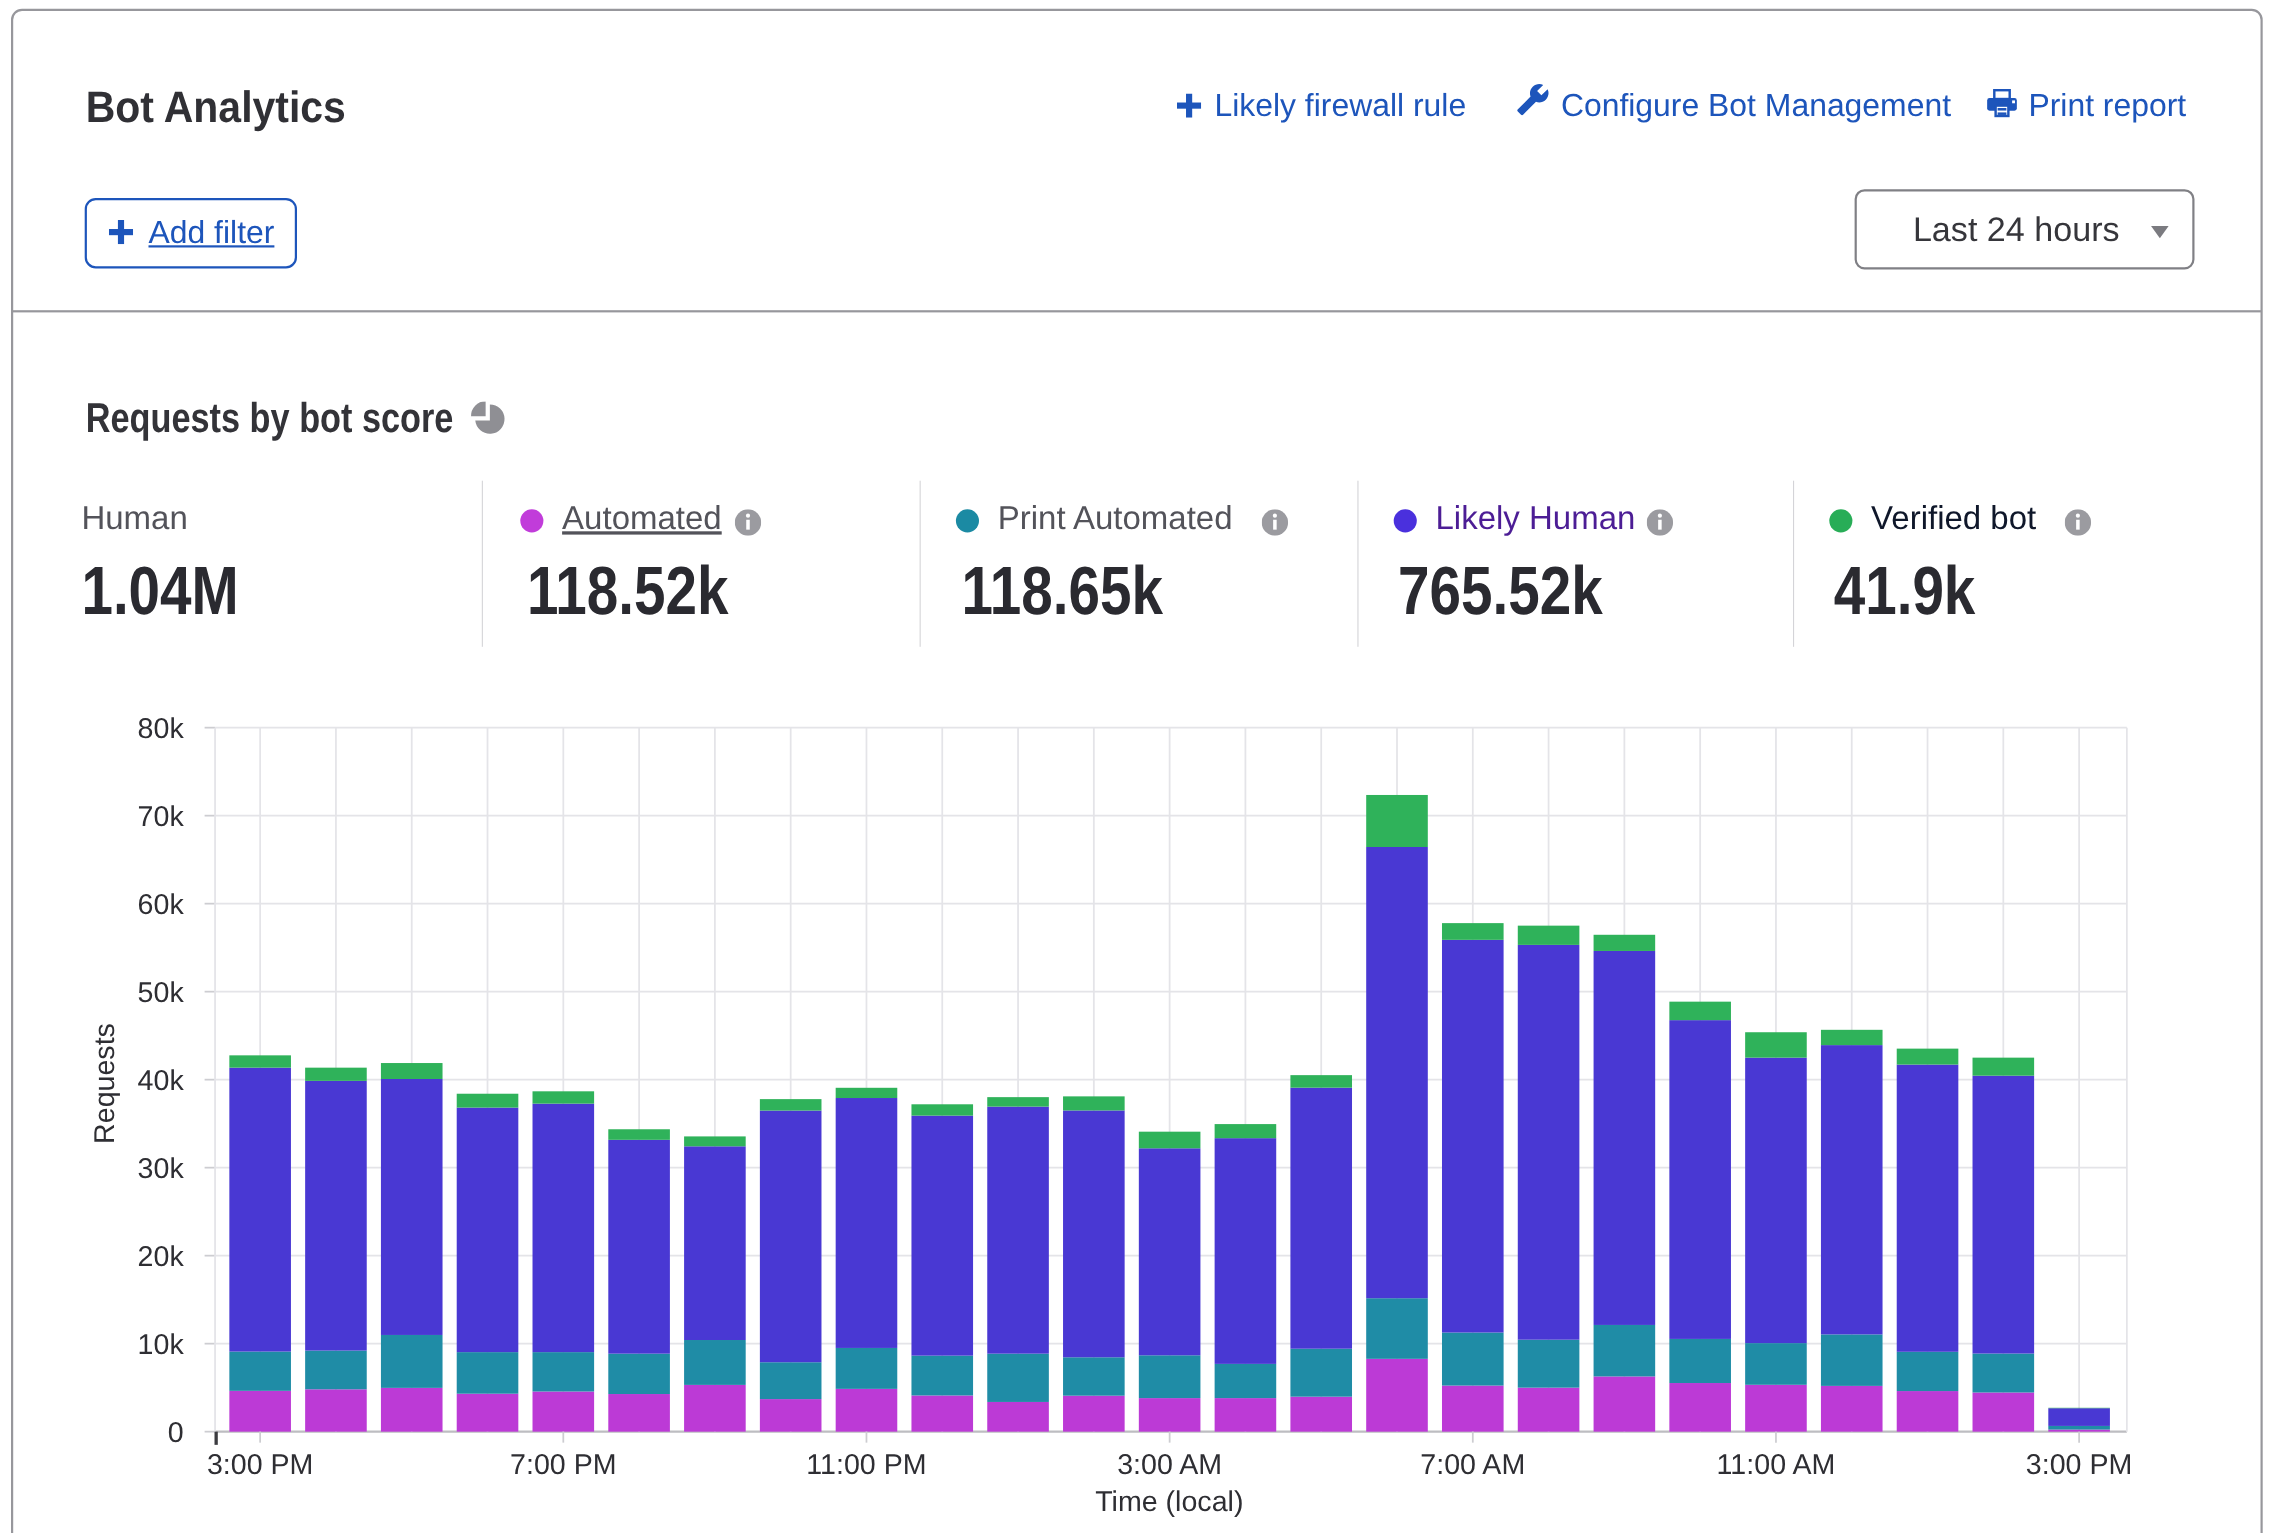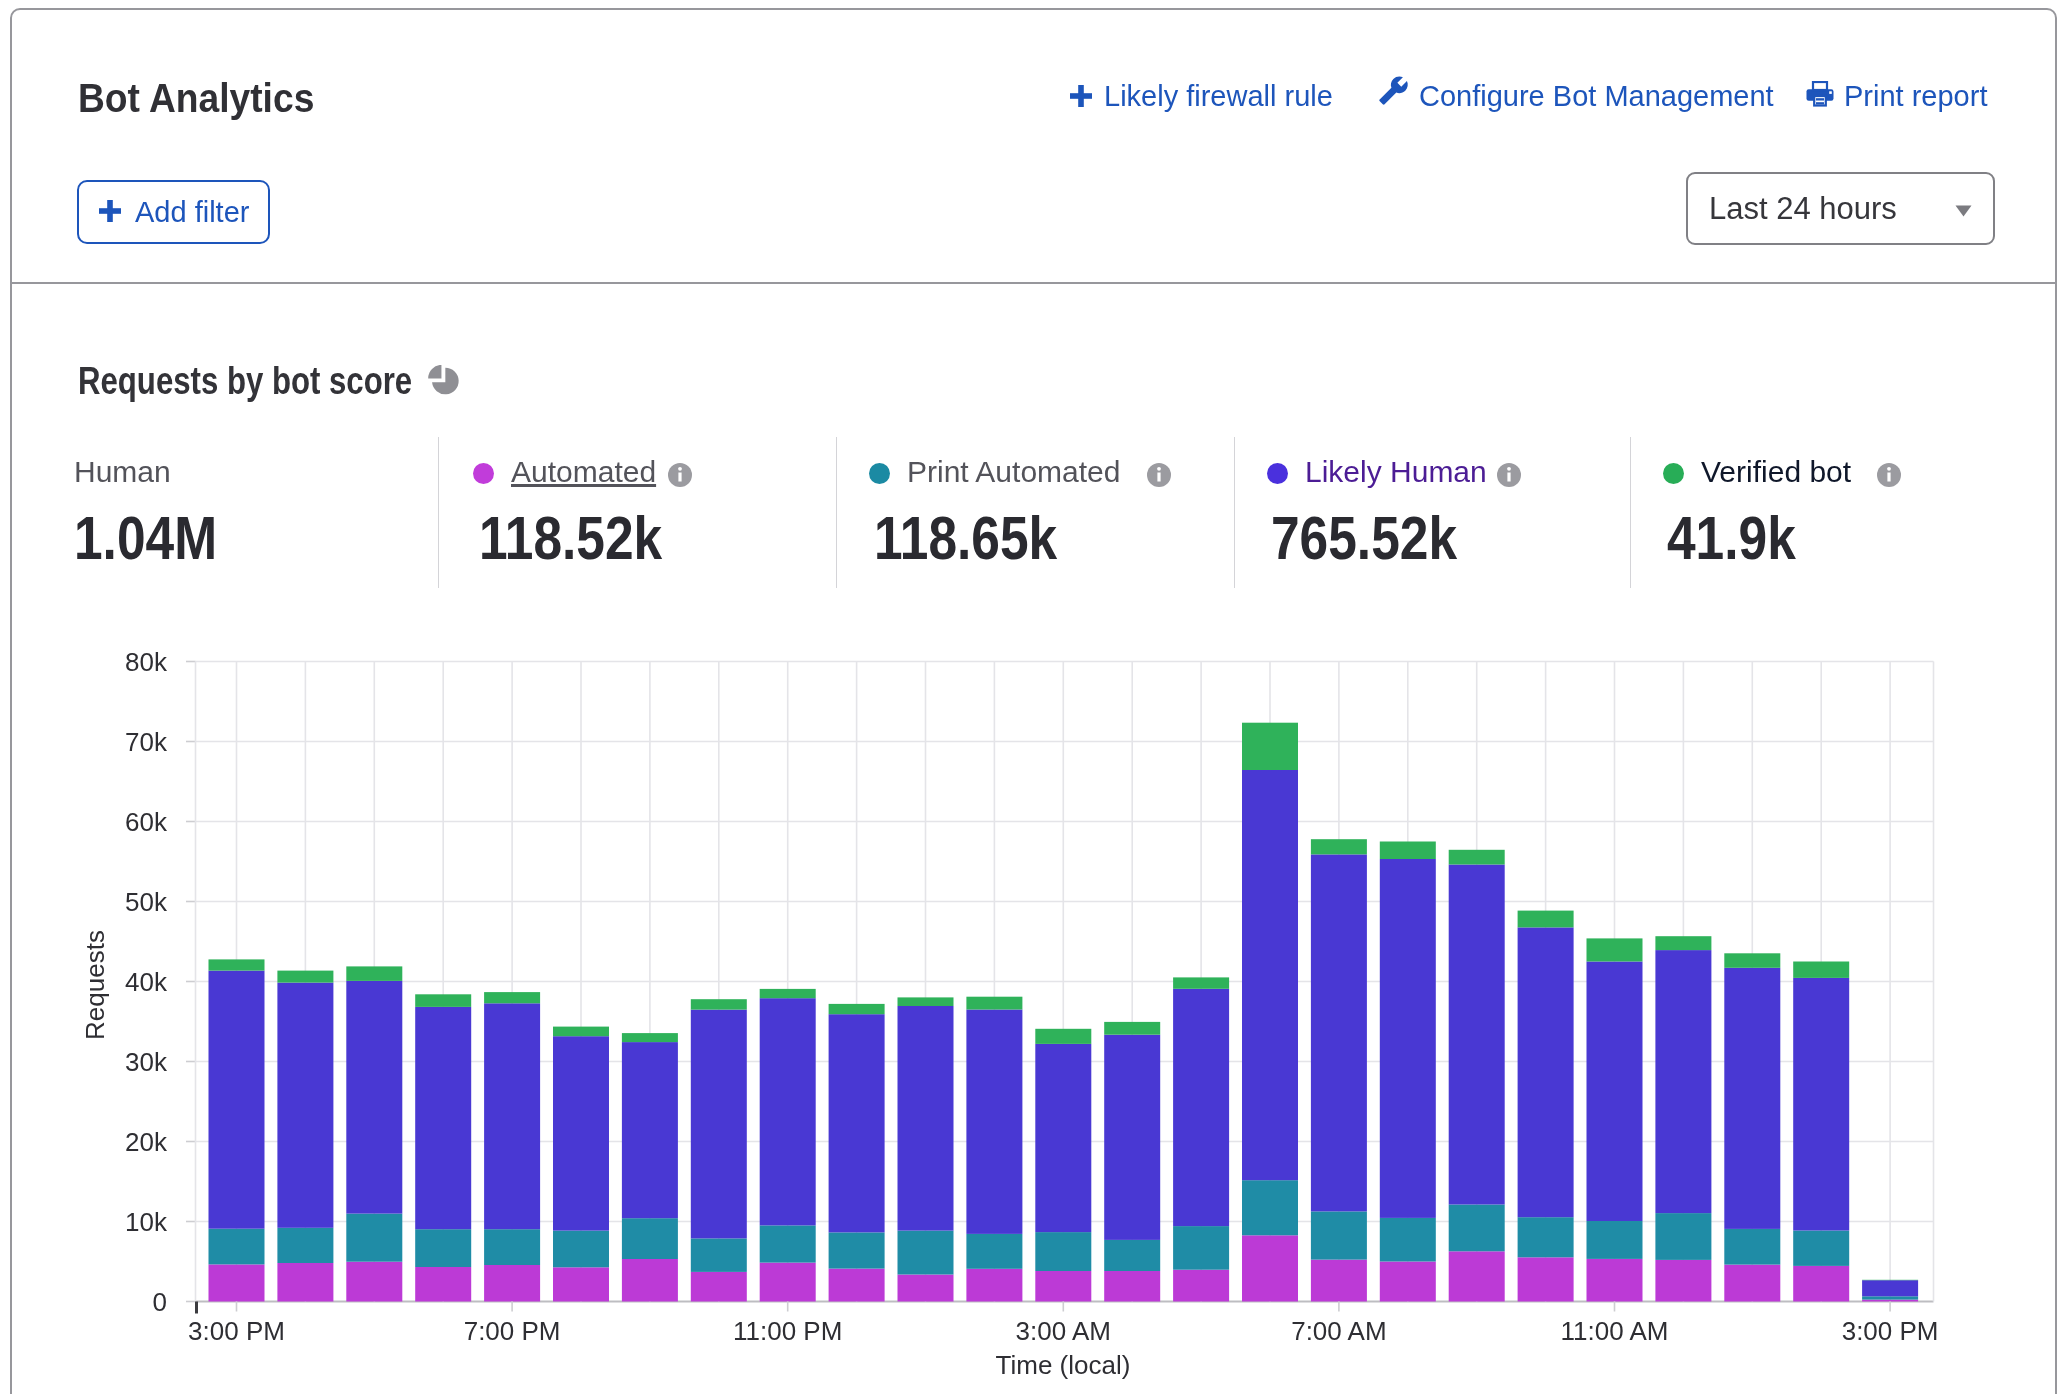--- a/index.html
+++ b/index.html
@@ -30,23 +30,23 @@
       <rect x="10" y="17.2" width="8" height="2.3" fill="#1d55bb"></rect>
       <rect x="10" y="21.2" width="8" height="2.3" fill="#1d55bb"></rect>
     </svg>
   <div class="abs" style="left:1844px;top:80px;font-size:29px;color:#1d55bb;">Print report</div>
 
   <div class="abs" style="left:77px;top:180px;width:193px;height:64px;border:2px solid #1d55bb;border-radius:10px;"></div>
   <svg width="22" height="22" viewBox="0 0 22 22" style="position:absolute;left:99px;top:200px;">
       <rect x="8.2" y="0" width="5.6" height="22" fill="#1d55bb"></rect>
       <rect x="0" y="8.2" width="22" height="5.6" fill="#1d55bb"></rect>
     </svg>
-  <div class="abs" style="left:135px;top:196px;font-size:29px;color:#1d55bb;">Add filter</div>
-
-  <div class="abs" style="left:1686px;top:172px;width:309px;height:73px;border:2px solid #808085;border-radius:9px;background:#fff;display:flex;align-items:center;">
+  <div class="abs" style="left:135px;top:196px;font-size:29px;color:#1d55bb;text-decoration:underline;">Add filter</div>
+
+  <div class="abs" style="left:1686px;top:172px;width:309px;height:73px;border:2px solid #808085;border-radius:9px;background:#fff;display:flex;align-items:center;padding-left:30px;">
     <span style="margin-left:21px;font-size:31px;color:#36363b;">Last 24 hours</span>
     <svg width="17" height="12" viewBox="0 0 17 12" style="position:absolute;right:21px;top:31px;">
         <path d="M0.5 0.5 L8.5 11.5 L16.5 0.5 Z" fill="#7b7b80"></path>
       </svg>
   </div>
 
   <div class="abs" style="left:11px;top:282px;width:2045px;height:2px;background:#97979c;"></div>
 
   <div class="abs" style="left:78px;top:360px;font-size:38px;font-weight:700;color:#333338;transform:scaleX(0.82);transform-origin:0 0;">Requests by bot score</div>
   <svg width="32" height="32" viewBox="0 0 24 24" style="position:absolute;left:428;top:365">

